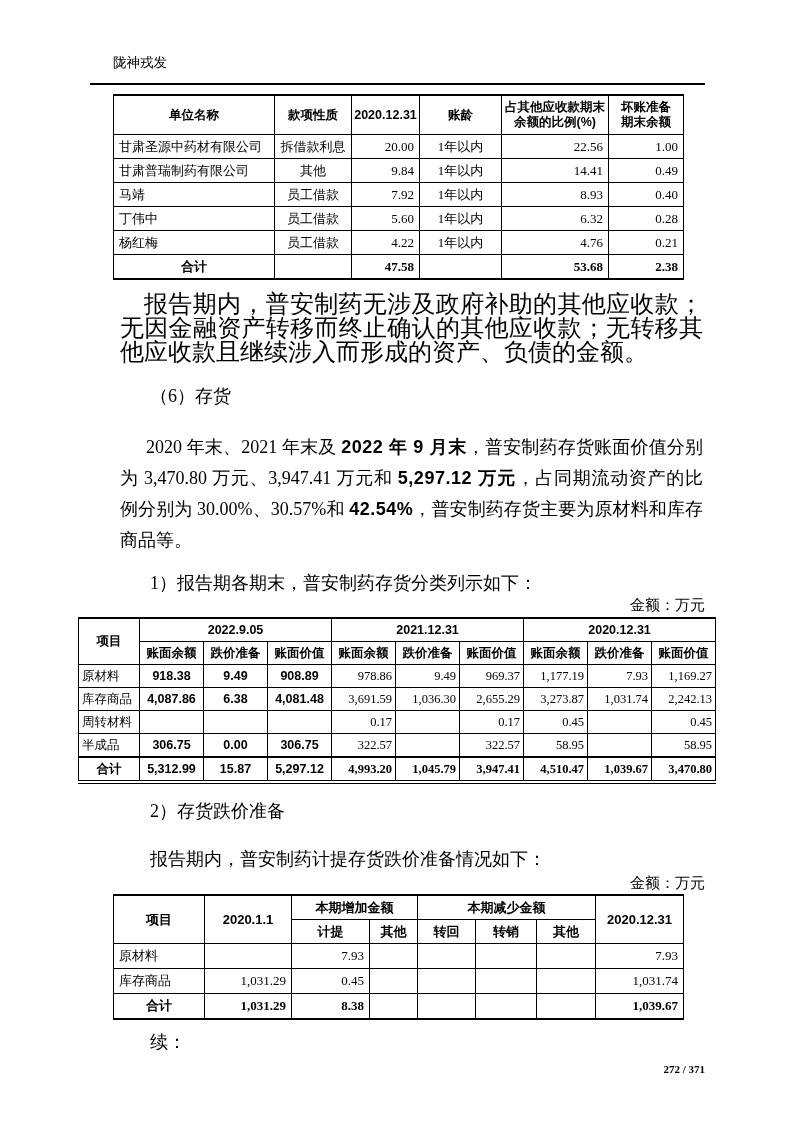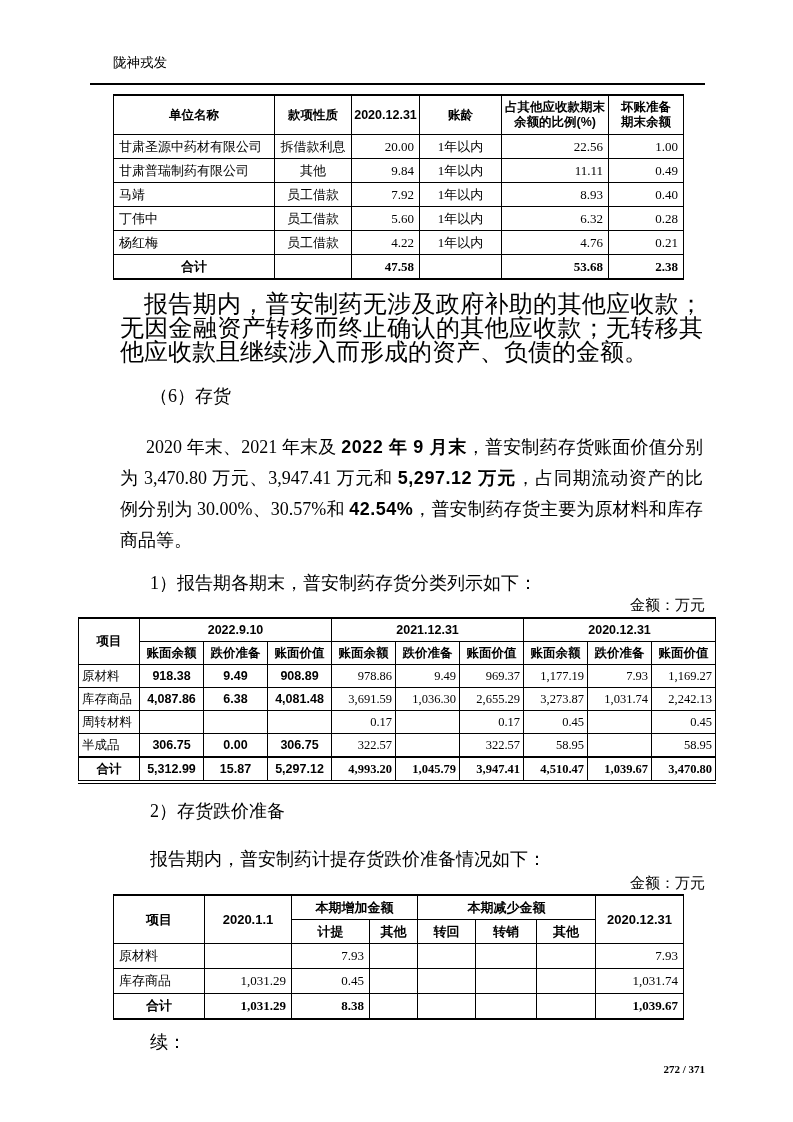--- a/index.html
+++ b/index.html
@@ -97,21 +97,21 @@
       <td class="num">20.00</td>
       <td class="ctr">1年以内</td>
       <td class="num">22.56</td>
       <td class="num">1.00</td>
     </tr>
     <tr>
       <td>甘肃普瑞制药有限公司</td>
       <td class="ctr">其他</td>
       <td class="num">9.84</td>
       <td class="ctr">1年以内</td>
-      <td class="num">11.11</td>
+      <td class="num">14.41</td>
       <td class="num">0.49</td>
     </tr>
     <tr>
       <td>马靖</td>
       <td class="ctr">员工借款</td>
       <td class="num">7.92</td>
       <td class="ctr">1年以内</td>
       <td class="num">8.93</td>
       <td class="num">0.40</td>
     </tr>
@@ -161,21 +161,21 @@
         <col style="width:64px">
         <col style="width:64px">
         <col style="width:64px">
         <col style="width:64px">
         <col style="width:64px">
         <col style="width:64px">
       </colgroup>
     <tbody>
         <tr>
       <th rowspan="2">项目</th>
-      <th colspan="3">2022.9.10</th>
+      <th colspan="3">2022.9.05</th>
       <th colspan="3">2021.12.31</th>
       <th colspan="3">2020.12.31</th>
     </tr>
     <tr>
       <th>账面余额</th>
       <th>跌价准备</th>
       <th>账面价值</th>
       <th>账面余额</th>
       <th>跌价准备</th>
       <th>账面价值</th>

